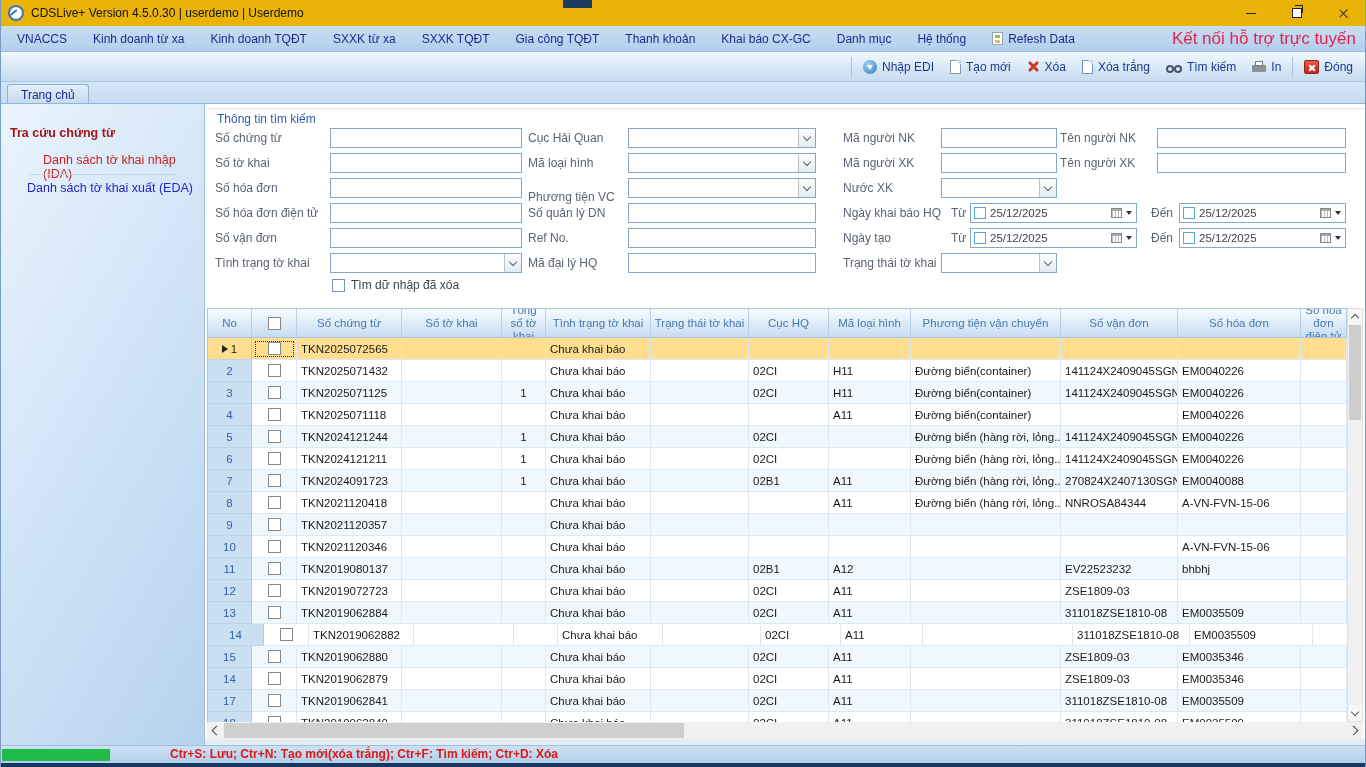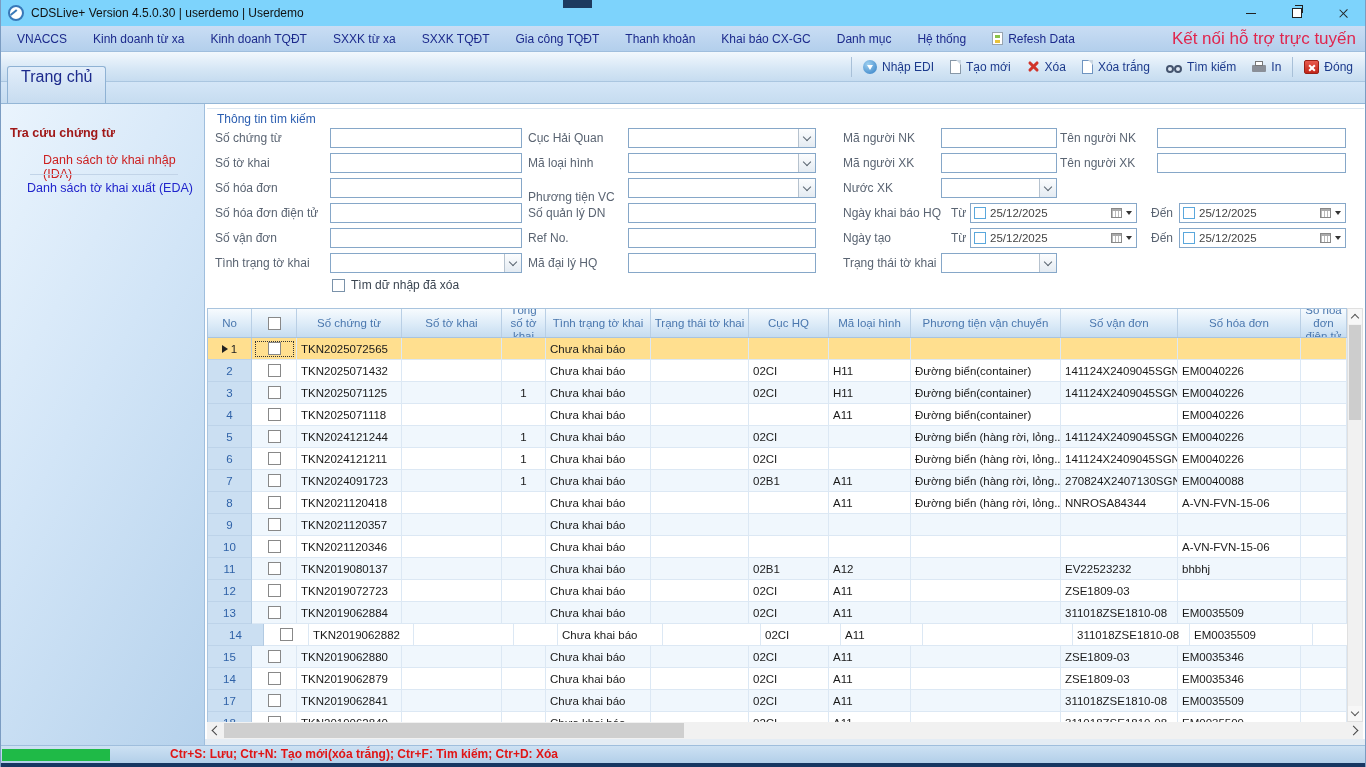--- a/index.html
+++ b/index.html
@@ -1,20 +1,20 @@
 <!DOCTYPE html>
 <html><head>
 <meta charset="utf-8">
 <style>
   html,body{margin:0;padding:0;}
   body{width:1366px;height:767px;position:relative;overflow:hidden;background:#fff;
        font-family:"Liberation Sans","DejaVu Sans",sans-serif;}
 
   
-  .titlebar{position:absolute;left:0;top:0;width:1366px;height:26px;background:#7dd3fc;}
+  .titlebar{position:absolute;left:0;top:0;width:1366px;height:26px;background:#eab308;}
   .logo-icon{position:absolute;left:8px;top:5px;width:16px;height:16px;border:2px solid #3878b8;
     border-radius:50%;box-sizing:border-box;background:#fff;}
   .logo-icon::after{content:"";position:absolute;left:1px;top:4px;width:8px;height:4px;
     border-top:2px solid #3878b8;transform:rotate(-40deg);}
   .title-text{position:absolute;left:31px;top:0;line-height:26px;font-size:12px;color:#111;}
   .win-btns{position:absolute;right:0;top:0;height:26px;display:flex;}
   .win-btn{width:46px;height:26px;display:flex;align-items:center;justify-content:center;}
   .glyph-min{width:10px;height:1px;background:#222;}
   .glyph-restore{width:8px;height:8px;border:1px solid #222;position:relative;background:#fff;}
   .glyph-restore::before{content:"";position:absolute;left:2px;top:-4px;width:7px;height:7px;
@@ -63,21 +63,21 @@
     border:1px solid #777;box-sizing:border-box;}
   .close-app-icon{width:15px;height:14px;background:linear-gradient(#e85a4e,#c22418);
     border:1px solid #992015;border-radius:2px;box-sizing:border-box;}
   .close-app-icon::before,.close-app-icon::after{content:"";position:absolute;left:6px;top:3px;width:2px;height:8px;background:#fff;}
   .close-app-icon::before{transform:rotate(45deg);}.close-app-icon::after{transform:rotate(-45deg);}
 
   
   .tabstrip{position:absolute;left:0;top:82px;width:1366px;height:22px;box-sizing:border-box;
     background:linear-gradient(#d4e6f7,#c6dcf0);border-bottom:1px solid #94b6d6;
     display:flex;align-items:flex-end;padding-left:7px;gap:3px;}
-  .tab{height:37px;line-height:20px;padding:0 13px;font-size:16px;color:#1c2a8c;box-sizing:border-box;
+  .tab{height:19px;line-height:20px;padding:0 13px;font-size:12px;color:#1c2a8c;box-sizing:border-box;
     background:linear-gradient(#e2eefa,#c7dcf0);border:1px solid #8fb2d4;border-bottom:none;border-radius:3px 3px 0 0;}
   .tab.active{background:linear-gradient(#ffffff,#edf5fd);}
 
   
   .sidebar{position:absolute;left:0;top:104px;width:205px;height:641px;box-sizing:border-box;
     background:linear-gradient(120deg,#eaf4fd 0%,#d2e5f7 45%,#b6d2ec 100%);border-right:1px solid #9fbedd;}
   .side-heading{position:absolute;left:10px;top:22px;font-size:12.5px;font-weight:bold;color:#a01818;}
   .side-link{font-size:12.5px;position:absolute;left:27px;}
   .side-link.red{color:#cc2020;top:49px;margin-left:16px;}
   .side-link.blue{color:#2024cc;top:77px;}

